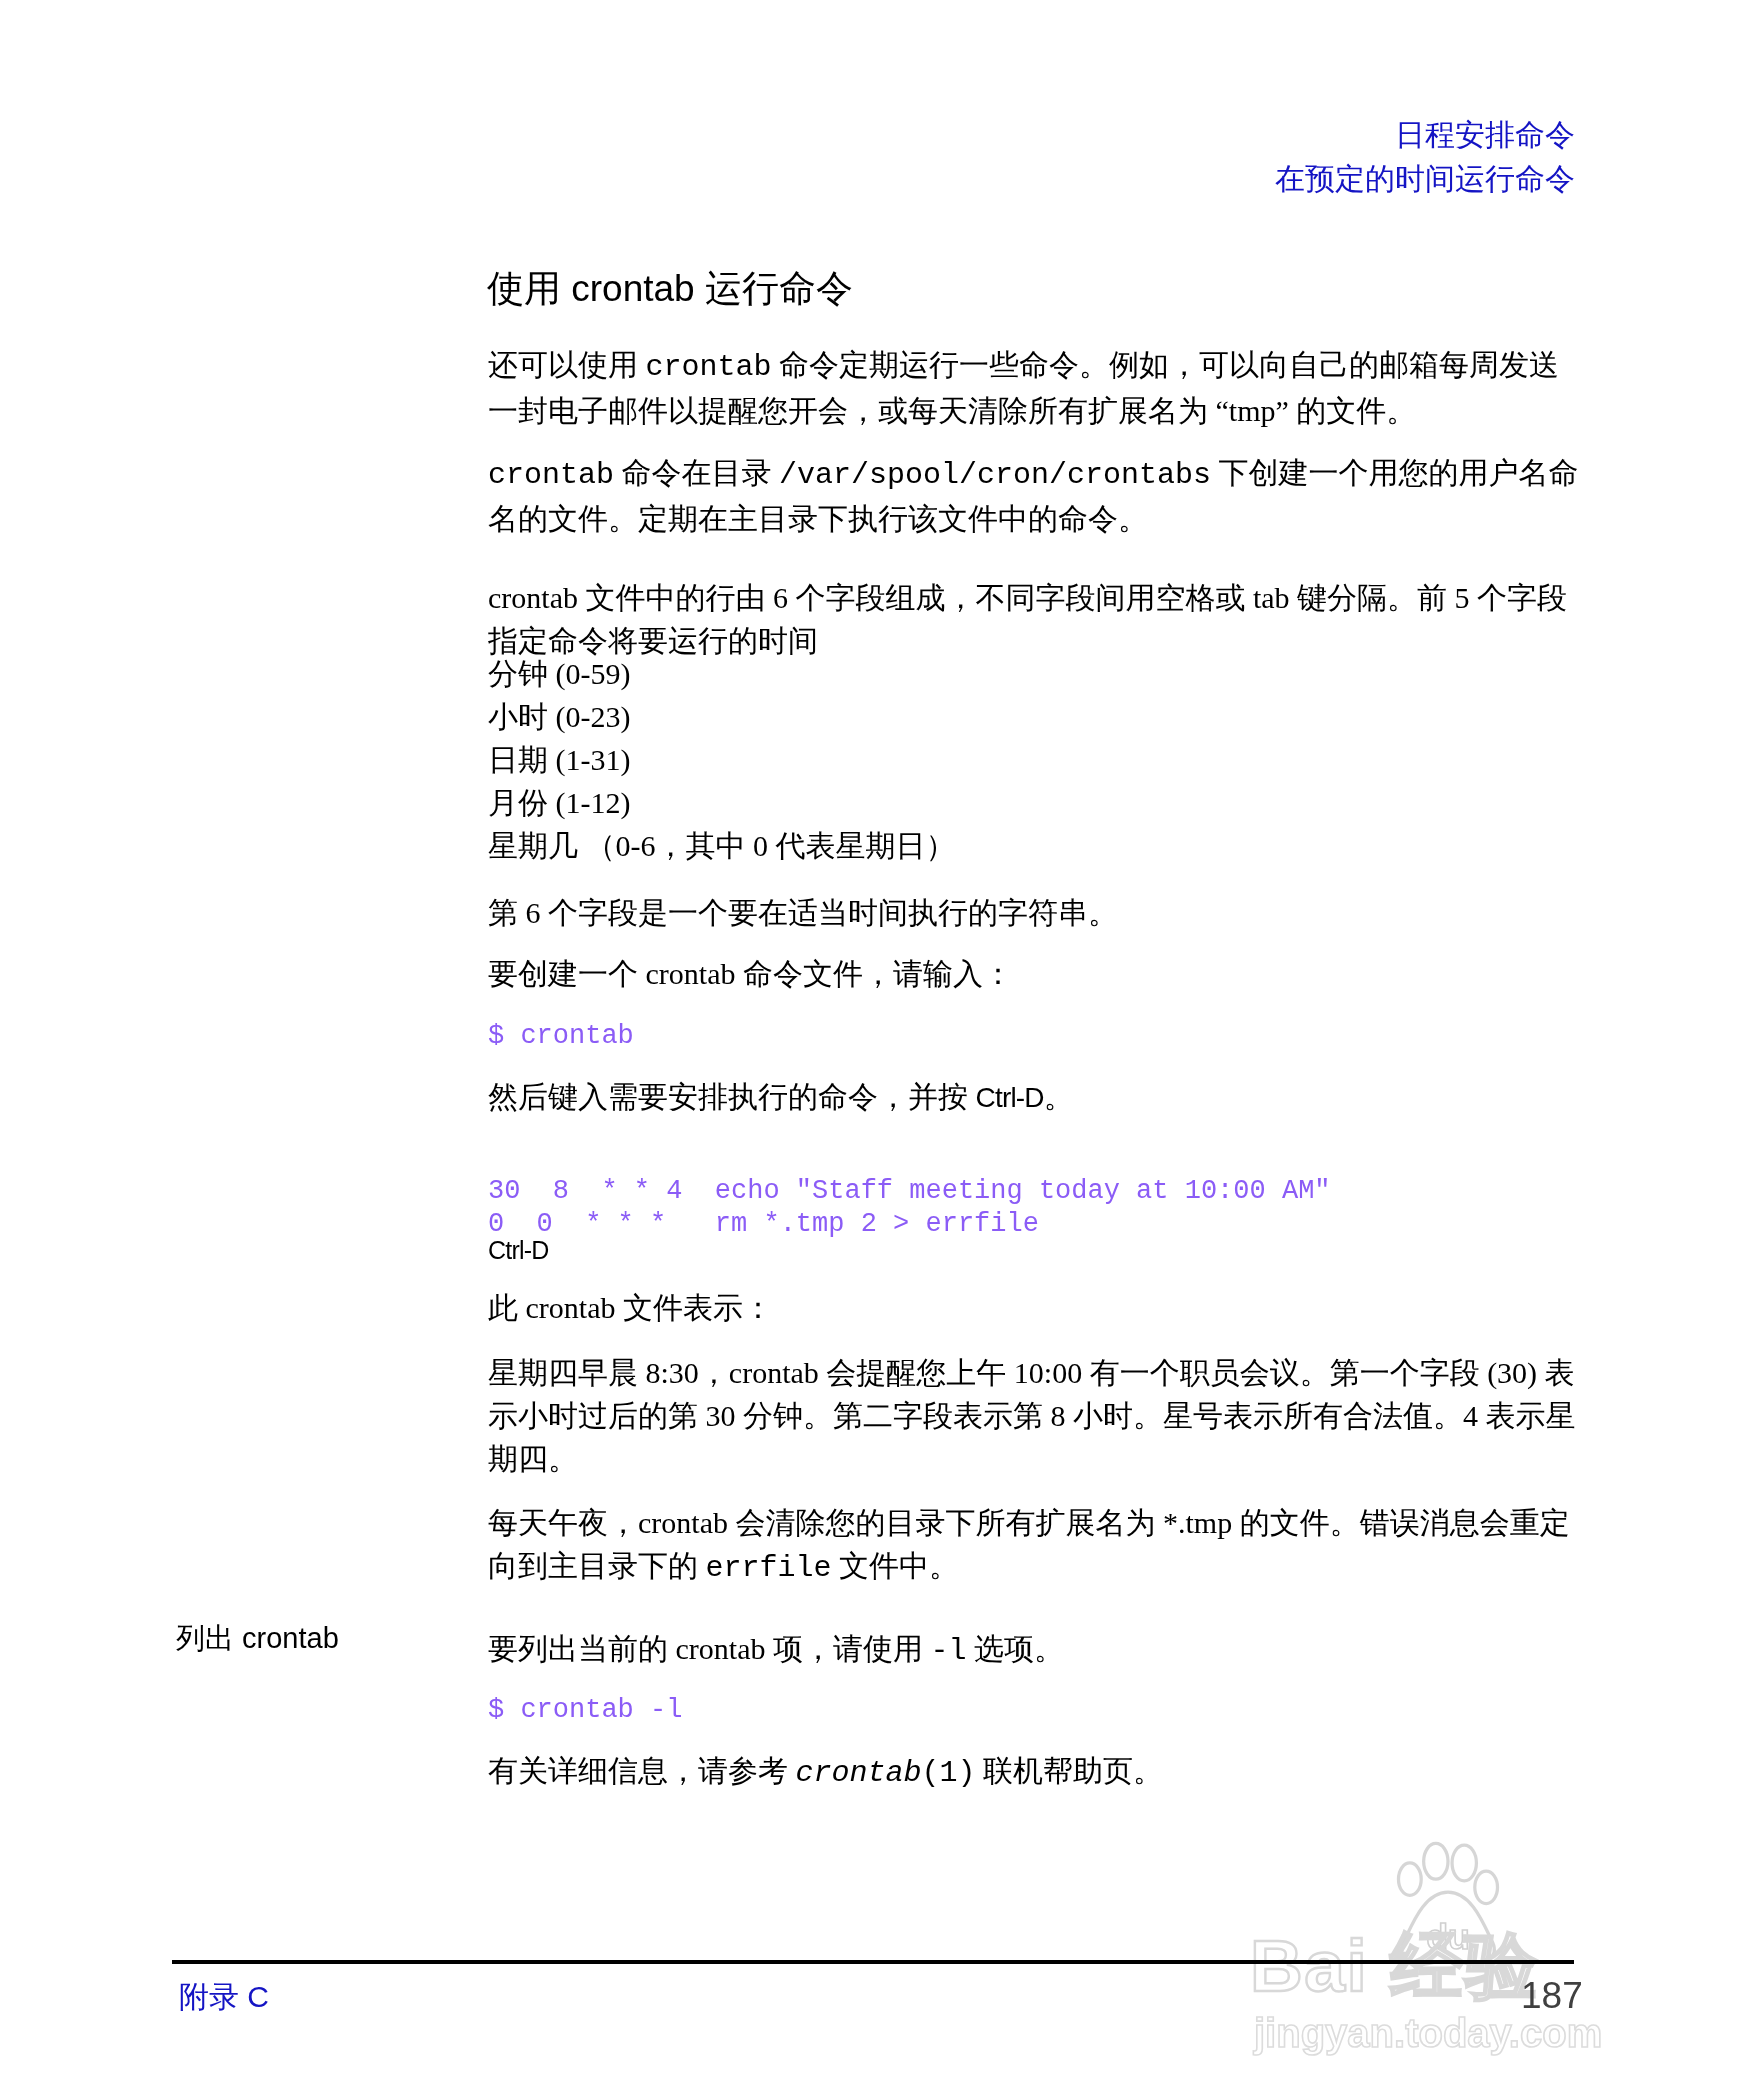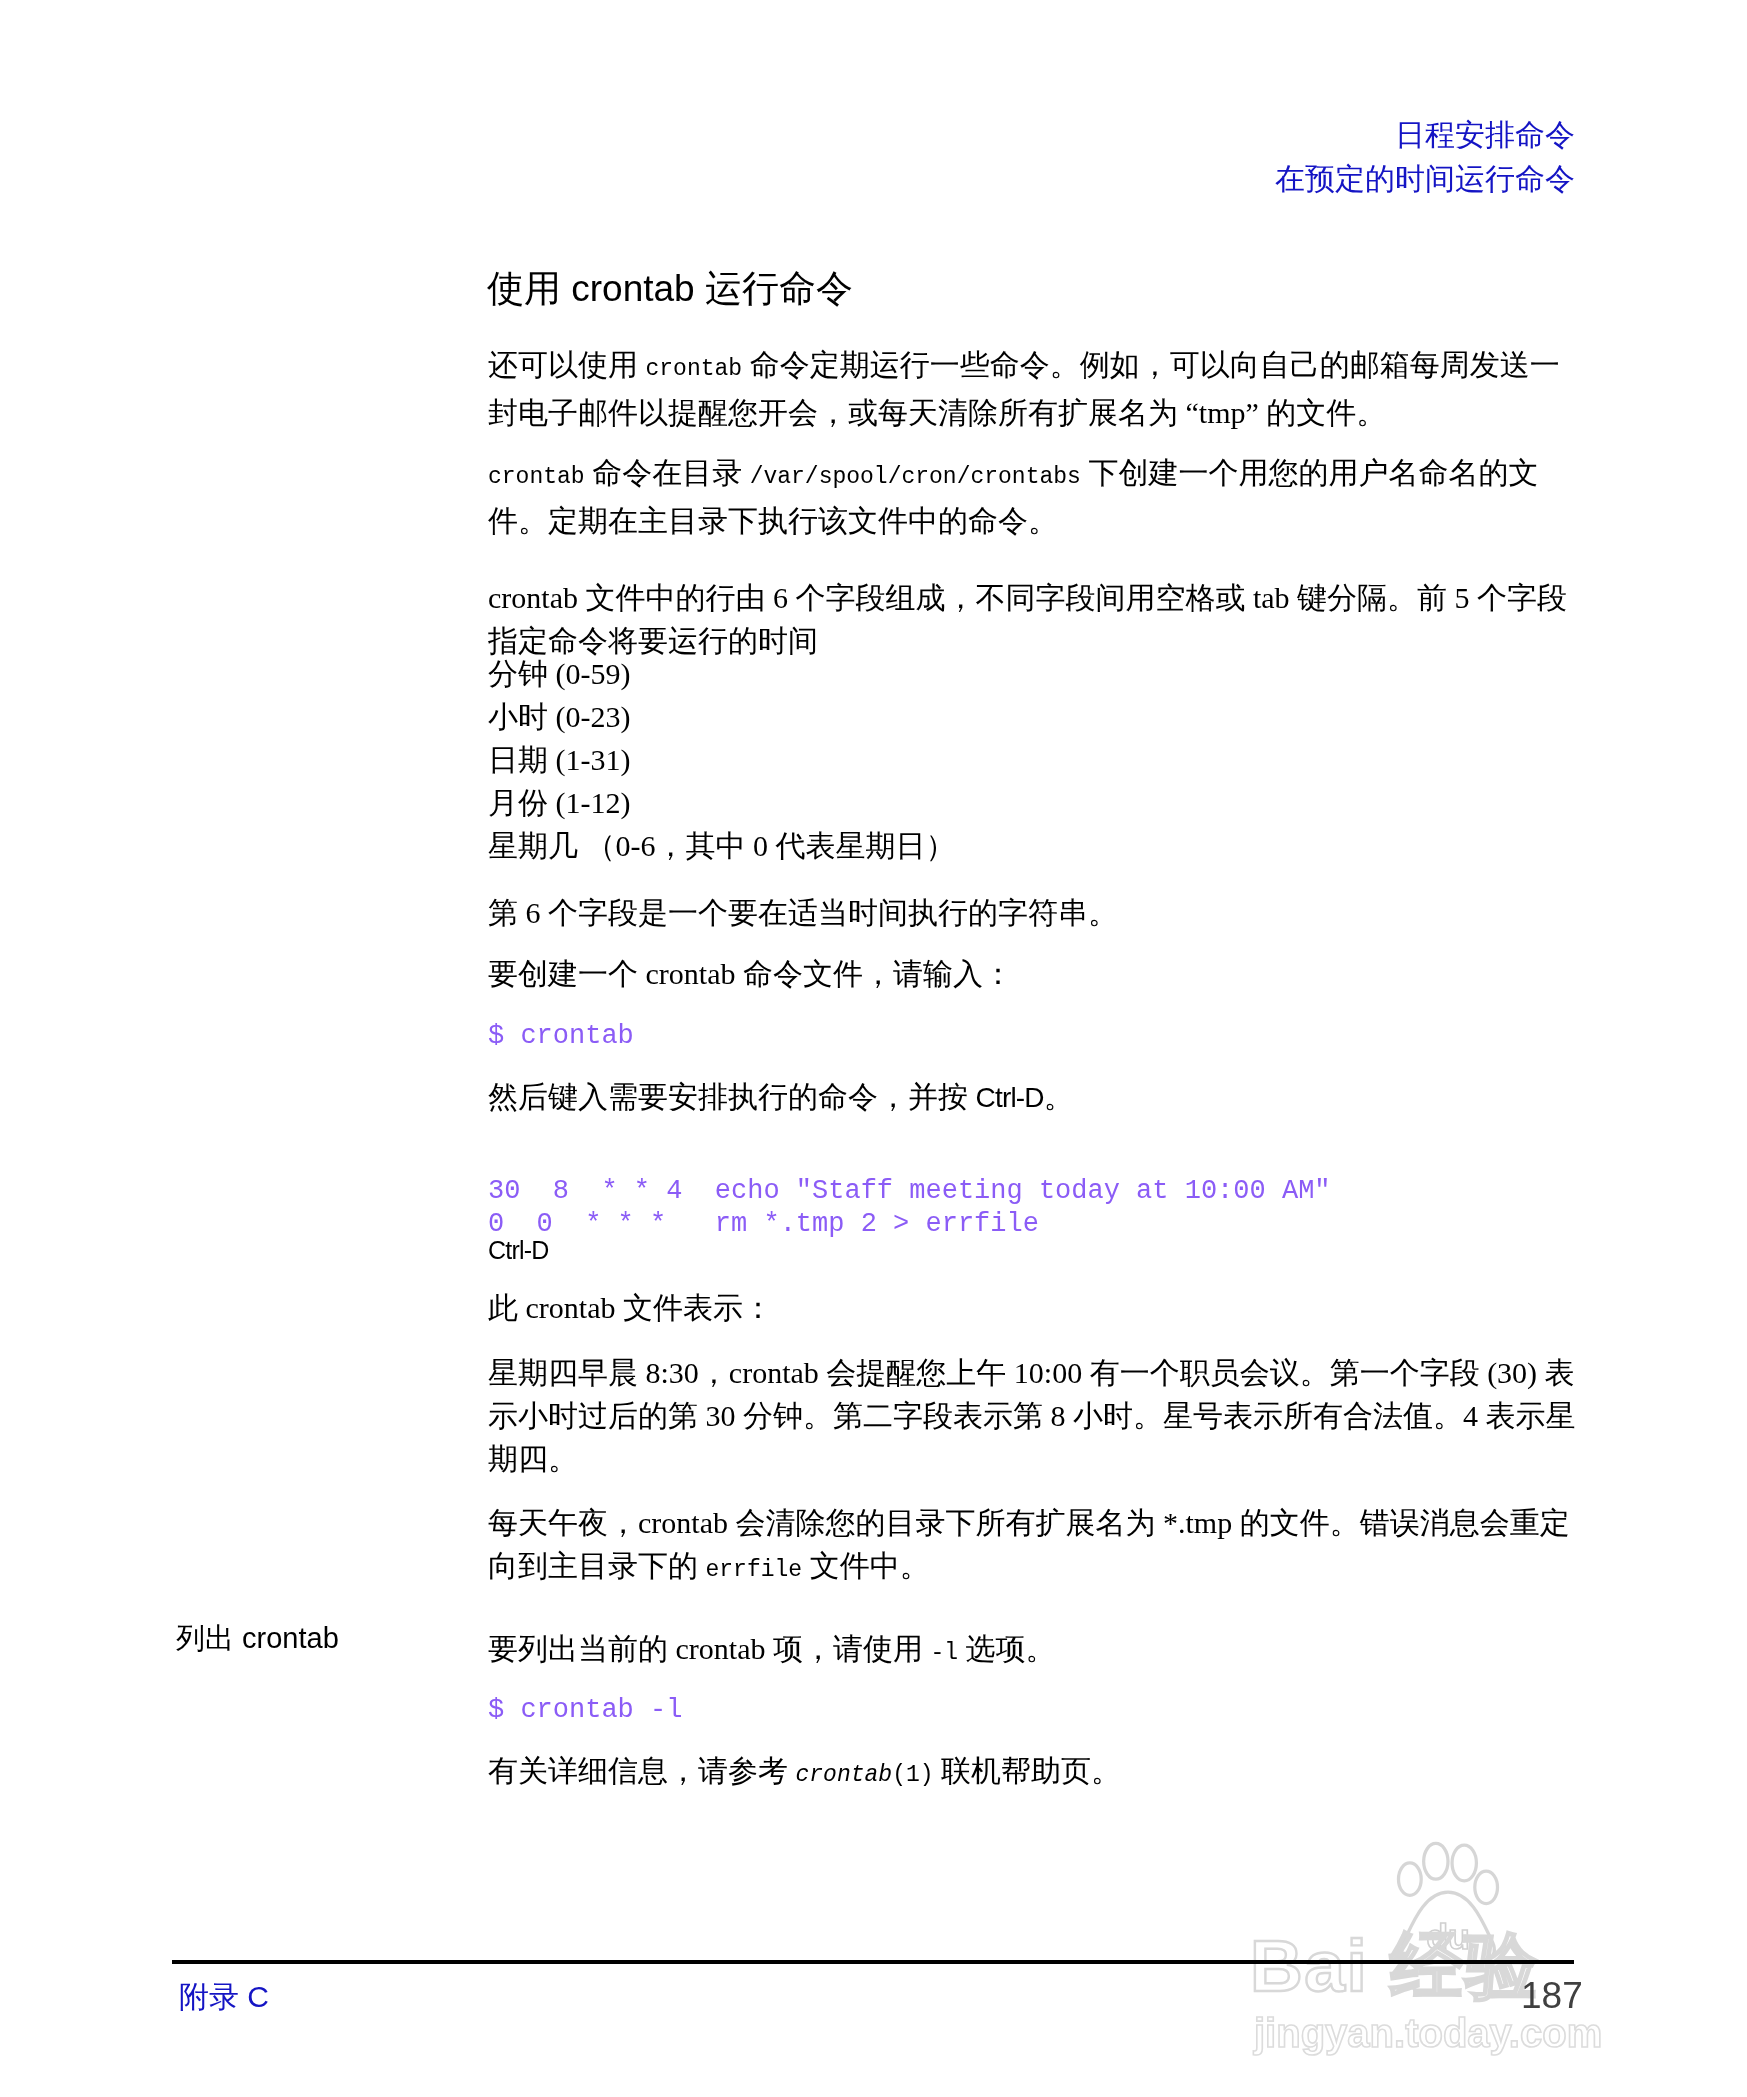--- a/index.html
+++ b/index.html
@@ -5,21 +5,21 @@
   html, body { margin: 0; padding: 0; background: #ffffff; }
   body { width: 1748px; height: 2097px; position: relative; overflow: hidden;
          font-family: "Liberation Serif", "DejaVu Serif", serif; color: #000; }
   .abs { position: absolute; white-space: nowrap; }
   .hdr { right: 173px; font-family: Liberation Sans, sans-serif;
          font-size: 30px; color: #1414c4; text-align: right; line-height: 36px; }
   .h1 { left: 487px; top: 265px; font-family: "Liberation Sans", "DejaVu Sans", sans-serif;
         font-size: 37px; line-height: 47px; }
   .p { left: 488px; font-size: 30px; line-height: 43px; width: 1096px; white-space: normal; }
   .p .mono, .mono { font-family: "Liberation Mono", "DejaVu Sans Mono", monospace; }
-  .p .mono { font-size: 23px; }
+  .p .mono { font-size: 30px; }
   .list { left: 488px; font-size: 30px; line-height: 43px; }
   .list div { white-space: nowrap; }
   .code { left: 488px; font-family: "Liberation Mono", "DejaVu Sans Mono", monospace;
           font-size: 27px; line-height: 33px; white-space: pre; color: #8b5cf6; }
   .sans { font-family: "Liberation Sans", "DejaVu Sans", sans-serif; }
   .kbd { left: 488px; font-family: "Liberation Sans", "DejaVu Sans", sans-serif;
          font-size: 25px; line-height: 32px; letter-spacing: -0.8px; }
   .side { left: 176px; font-family: "Liberation Sans", "DejaVu Sans", sans-serif;
           font-size: 29px; line-height: 37px; }
   .rule { left: 172px; top: 1960px; width: 1402px; height: 4px; background: #000; }

